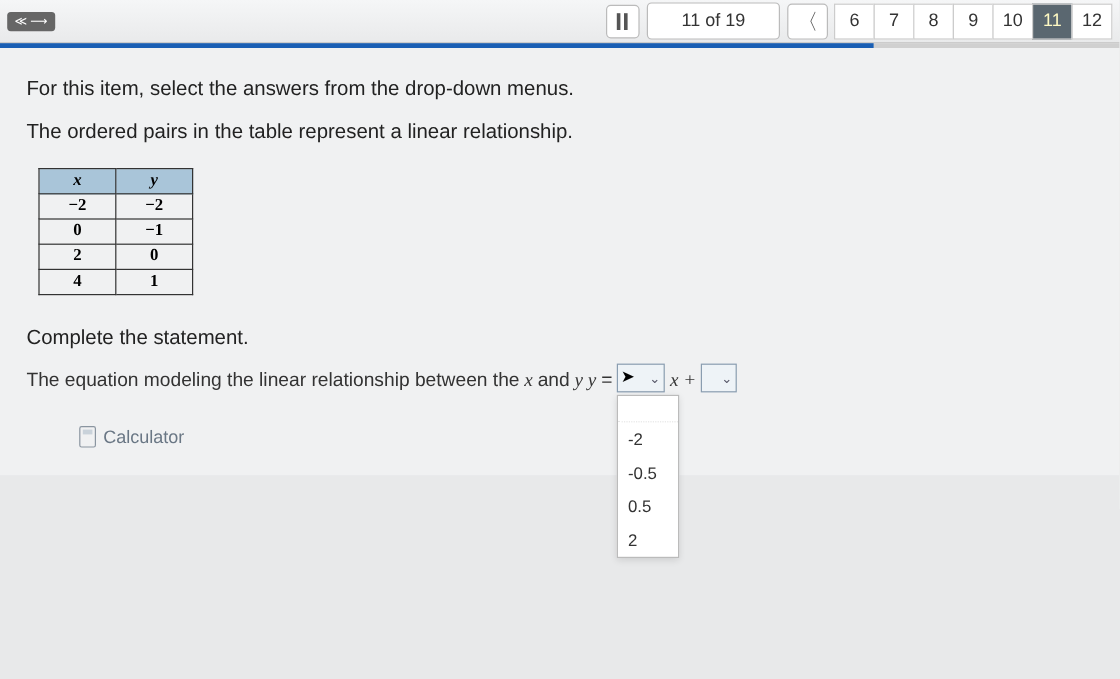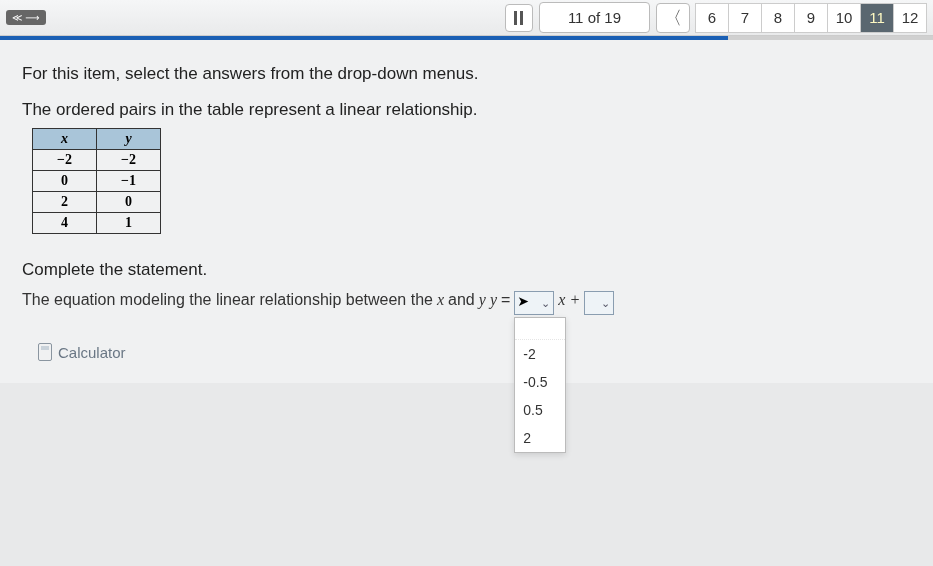--- a/index.html
+++ b/index.html
@@ -80,21 +80,21 @@
     }
     .instr {
       font-size: 17px;
       font-weight: 400;
       color: #222;
       margin-bottom: 16px;
     }
     .desc {
       font-size: 17px;
       color: #222;
-      margin-bottom: 8px;
+      margin-bottom: 20px;
     }
     table.data {
       border-collapse: collapse;
       margin: 0 0 26px 10px;
     }
     table.data th, table.data td {
       border: 1px solid #333;
       padding: 2px 0;
       text-align: center;
       font-size: 14px;
@@ -112,21 +112,21 @@
     }
     .stmt {
       font-size: 17px;
       color: #222;
       margin-bottom: 11px;
     }
     .eq-line {
       font-size: 16px;
       color: #333;
       display: flex;
-      align-items: flex-start;
+      align-items: flex-end;
       flex-wrap: nowrap;
       gap: 4px;
       margin-bottom: 28px;
     }
     .math-var { font-family: Georgia, serif; font-style: italic; }
     .ddwrap {
       position: relative;
       display: inline-block;
     }
     .dd {
@@ -156,21 +156,21 @@
       position: absolute;
       top: 2px; left: 3px;
       font-size: 14px;
       color: #000;
       pointer-events: none;
     }
     .calc {
       display: inline-flex; align-items: center; gap: 6px;
       color: #6a7785;
       font-size: 15px;
-      margin-left: 16px;
+      margin-left: 44px;
     }
     .calc-icon {
       width: 14px; height: 18px;
       border: 1px solid #8a95a0;
       border-radius: 2px;
       position: relative;
     }
     .calc-icon::before {
       content: "";
       position: absolute; top: 2px; left: 2px; right: 2px; height: 4px;

